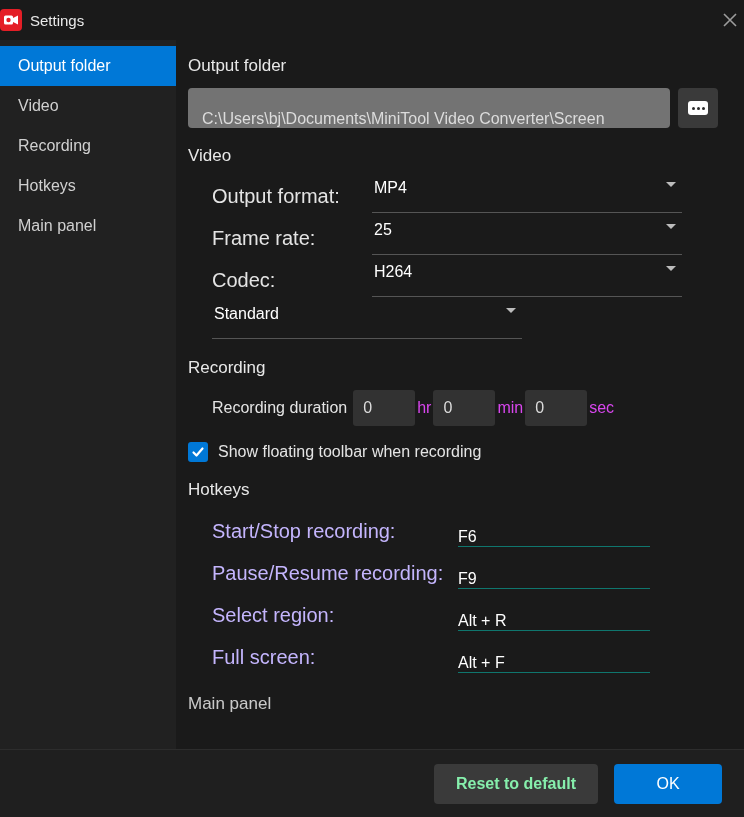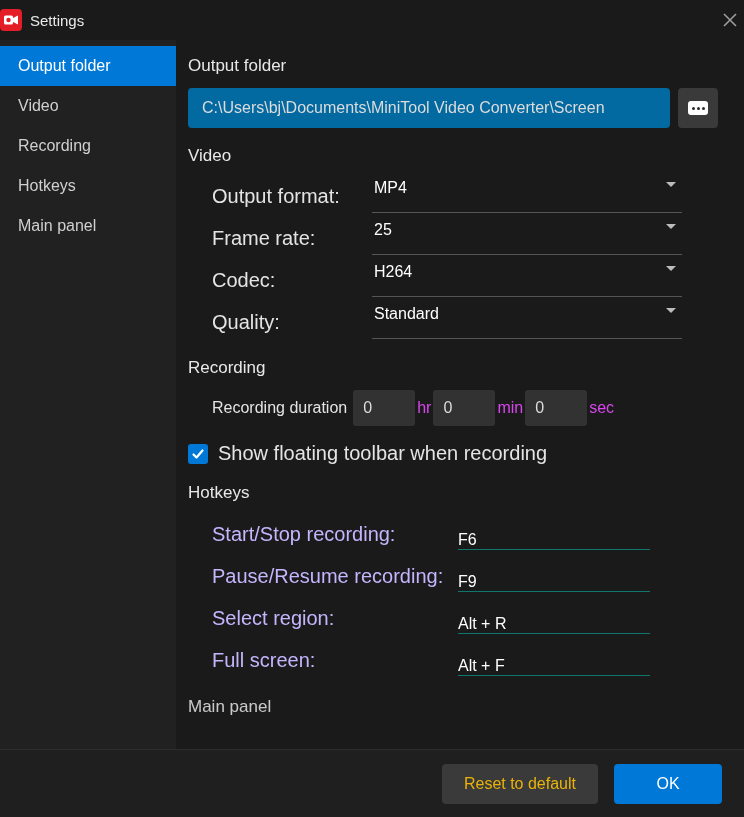--- a/index.html
+++ b/index.html
@@ -23,48 +23,48 @@
   .content-inner { position: absolute; top:0; left:0; right:8px; bottom:0; overflow-y: auto; padding: 10px 18px 20px 12px; }
 
   
   .content-inner::-webkit-scrollbar { width: 8px; background: #1a1a1a; }
   .content-inner::-webkit-scrollbar-thumb { background: #3a3a3a; border-radius: 4px; }
 
   .section-title { font-size: 17px; color: #e8e8e8; margin-top: 6px; margin-bottom: 12px; }
   .section-title.tight { margin-top: 18px; }
 
   .output-row { display: flex; align-items: center; gap: 8px; margin-bottom: 6px; }
-  .path-field { flex: 1; background: #0369a1; color: #dcdcdc; height: 40px; border-radius: 4px; padding: 0 14px; display: flex; align-items: center; font-size: 16px; overflow: hidden; white-space: nowrap; }
+  .path-field { flex: 1; background: #737373; color: #dcdcdc; height: 40px; border-radius: 4px; padding: 0 14px; display: flex; align-items: flex-end; font-size: 16px; overflow: hidden; white-space: nowrap; }
   .browse-btn { width: 40px; height: 40px; background: #3a3a3a; border-radius: 4px; display: flex; align-items: center; justify-content: center; cursor: pointer; }
   .dots { width: 20px; height: 14px; background: #ffffff; border-radius: 3px; display:flex; align-items:center; justify-content:center; gap:2px; }
   .dots span { width:3px; height:3px; background:#2a2a2a; border-radius:50%; }
 
   .form-row { display: flex; align-items: center; margin: 6px 0 6px 24px; min-height: 36px; }
   .form-row .label { width: 160px; font-size: 20px; color: #e4e4e4; }
   .form-row .select { flex: 1; max-width: 310px; height: 34px; border-bottom: 1px solid #555; display: flex; align-items: center; justify-content: space-between; padding: 0 2px 16px 2px; font-size: 16px; cursor: pointer; }
   .tri { width: 0; height: 0; border-left: 5px solid transparent; border-right: 5px solid transparent; border-top: 5px solid #bcbcbc; margin-right: 4px; margin-top:-6px; }
 
   .rec-row { display: flex; align-items: center; gap: 2px; margin: 6px 0 6px 24px; flex-wrap: wrap; }
   .rec-row .label { font-size: 16px; color: #e4e4e4; margin-right: 4px; }
   .numbox { width: 62px; height: 36px; background: #323232; border-radius: 3px; display: flex; align-items: center; padding: 0 10px; color: #dcdcdc; font-size: 16px; }
   .unit { font-size: 16px; color: #d946ef; }
 
   .check-row { display: flex; align-items: center; gap: 10px; margin-top: 16px; }
   .checkbox { width: 20px; height: 20px; background: #0078d7; border-radius: 3px; display: flex; align-items: center; justify-content: center; cursor:pointer; }
   .checkbox svg { display:block; }
-  .check-label { font-size: 20px; color: #e4e4e4; }
+  .check-label { font-size: 16px; color: #e4e4e4; }
 
   .hotkey-row { display: flex; align-items: center; margin: 4px 0 4px 24px; min-height: 38px; }
   .hotkey-row .label { width: 246px; font-size: 20px; color: #c4b5fd; }
   .hotkey-row .value { width: 192px; height: 32px; border-bottom: 1px solid #0f766e; display: flex; align-items: flex-end; font-size: 16px; }
 
   
   .footer { height: 68px; background: #1f1f1f; border-top: 1px solid #2d2d2d; display: flex; align-items: center; justify-content: flex-end; gap: 16px; padding: 0 22px; }
   .btn { height: 40px; padding: 0 22px; border-radius: 4px; display: flex; align-items: center; justify-content: center; font-size: 16px; cursor: pointer; }
-  .btn.secondary { background: #3a3a3a; color: #eab308; }
+  .btn.secondary { background: #3a3a3a; color: #86efac; font-weight: bold; }
   .btn.primary { background: #0078d7; color: #ffffff; min-width: 108px; }
 </style>
 </head>
 <body>
 
 <div class="window">
 
   <div class="titlebar">
     <div class="logo">
       <svg width="22" height="22" viewBox="0 0 22 22">
@@ -137,21 +137,20 @@
           </div>
         </div>
         <div class="form-row">
           <div class="label">Codec:</div>
           <div class="select">
             <span>H264</span>
             <div class="tri"></div>
           </div>
         </div>
         <div class="form-row">
-          <div class="label">Quality:</div>
           <div class="select">
             <span>Standard</span>
             <div class="tri"></div>
           </div>
         </div>
 
         <div class="section-title tight">Recording</div>
         <div class="rec-row">
           <div class="label">Recording duration</div>
           <div class="numbox">

